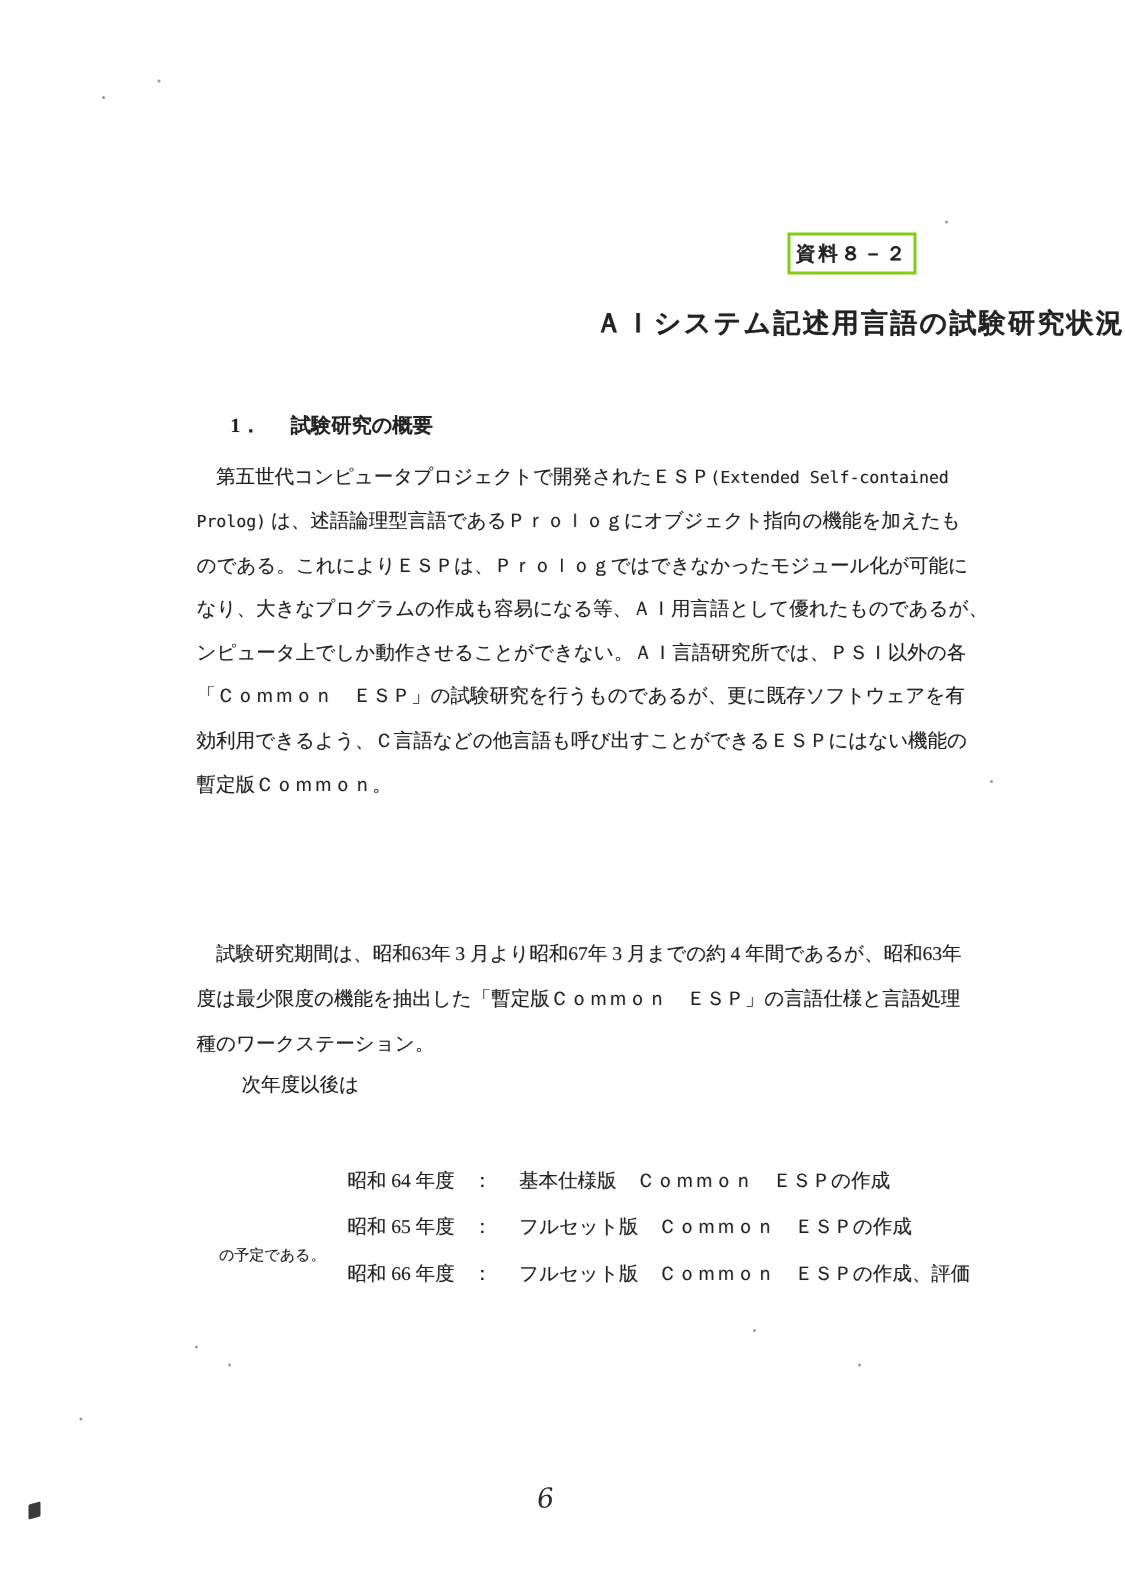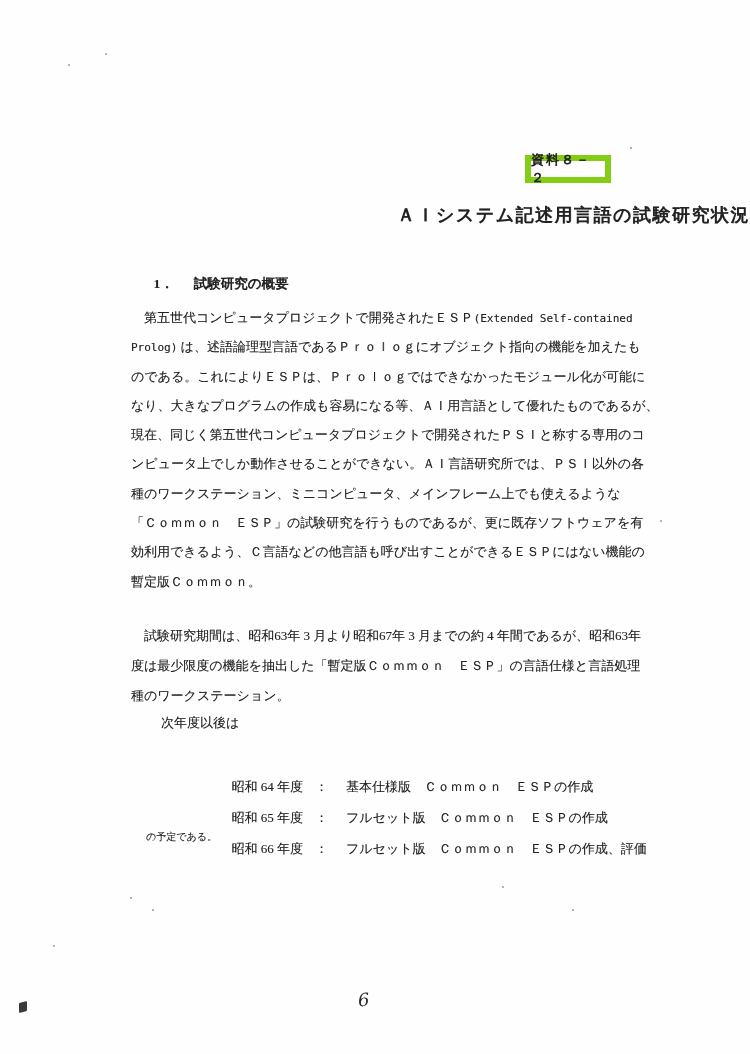--- a/index.html
+++ b/index.html
@@ -10,21 +10,21 @@
     background:#fefefe;
     overflow:hidden;
     font-family:"Liberation Serif","DejaVu Serif",serif;
     color:#222;
   }
   .txt{ text-shadow:0.3px 0.3px 0.6px rgba(40,40,40,0.35); }
 
   .stamp{
     position:absolute;left:525px;top:155px;
     width:86px;height:28px;box-sizing:border-box;
-    border:6px solid #84cc16;
+    border:2px solid #84cc16;
     display:flex;align-items:center;justify-content:center;
     font-size:13px;letter-spacing:2px;font-weight:600;
   }
   .title{
     position:absolute;top:203px;left:0;width:750px;
     text-align:right;margin:0;
     font-size:18px;font-weight:600;letter-spacing:1.5px;
   }
   .heading{
     position:absolute;top:259px;left:140px;
@@ -86,23 +86,21 @@
 
   <div class="heading txt">
     <span class="num">1．</span><span>試験研究の概要</span>
   </div>
 
   <div class="para para1 txt">
     <div class="line"><span>　第五世代コンピュータプロジェクトで開発されたＥＳＰ</span><span class="latin">(Extended Self-contained</span></div>
     <div class="line"><span class="latin">Prolog)</span><span> は、述語論理型言語であるＰｒｏｌｏｇにオブジェクト指向の機能を加えたも</span></div>
     <div class="line">のである。これによりＥＳＰは、Ｐｒｏｌｏｇではできなかったモジュール化が可能に</div>
     <div class="line">なり、大きなプログラムの作成も容易になる等、ＡＩ用言語として優れたものであるが、</div>
-    <div class="line">現在、同じく第五世代コンピュータプロジェクトで開発されたＰＳＩと称する専用のコ</div>
     <div class="line">ンピュータ上でしか動作させることができない。ＡＩ言語研究所では、ＰＳＩ以外の各</div>
-    <div class="line">種のワークステーション、ミニコンピュータ、メインフレーム上でも使えるような</div>
     <div class="line">「Ｃｏｍｍｏｎ　ＥＳＰ」の試験研究を行うものであるが、更に既存ソフトウェアを有</div>
     <div class="line">効利用できるよう、Ｃ言語などの他言語も呼び出すことができるＥＳＰにはない機能の</div>
     <div class="line">暫定版Ｃｏｍｍｏｎ。</div>
   </div>
 
   <div class="para para2 txt">
     <div class="line">　試験研究期間は、昭和63年 3 月より昭和67年 3 月までの約 4 年間であるが、昭和63年</div>
     <div class="line">度は最少限度の機能を抽出した「暫定版Ｃｏｍｍｏｎ　ＥＳＰ」の言語仕様と言語処理</div>
     <div class="line">種のワークステーション。</div>
   </div>

